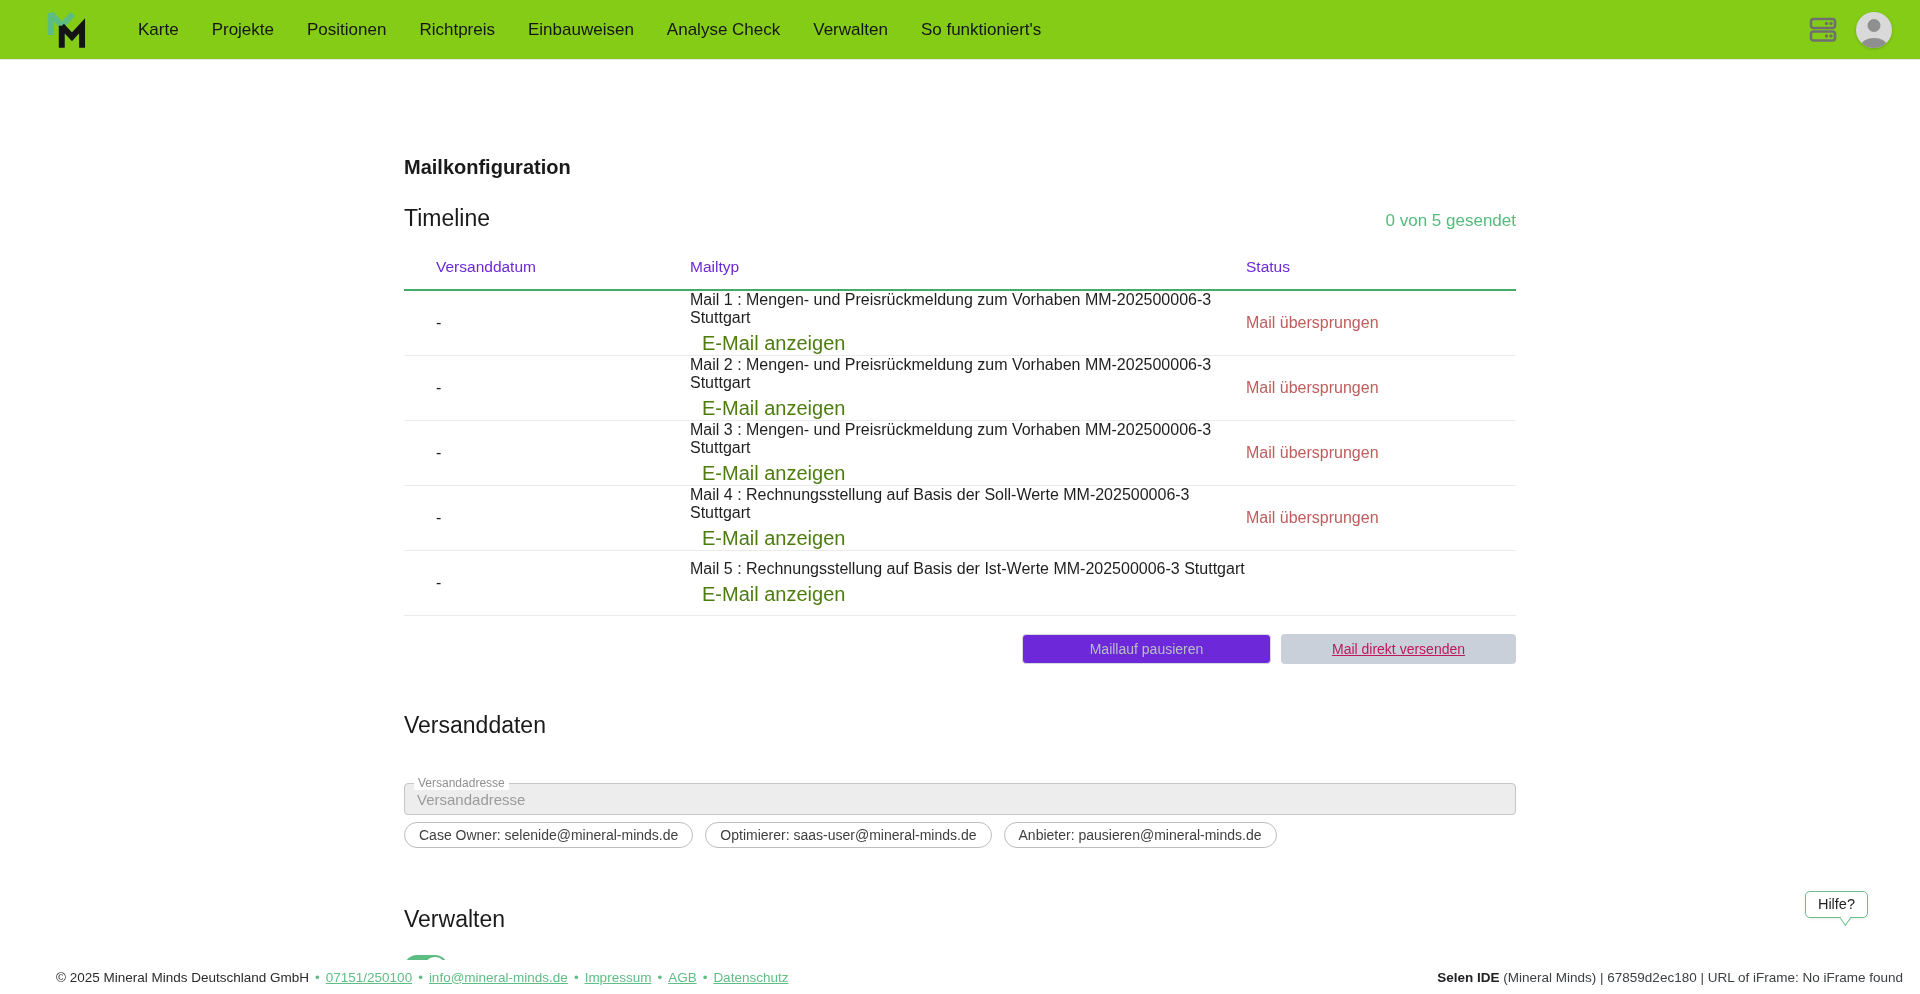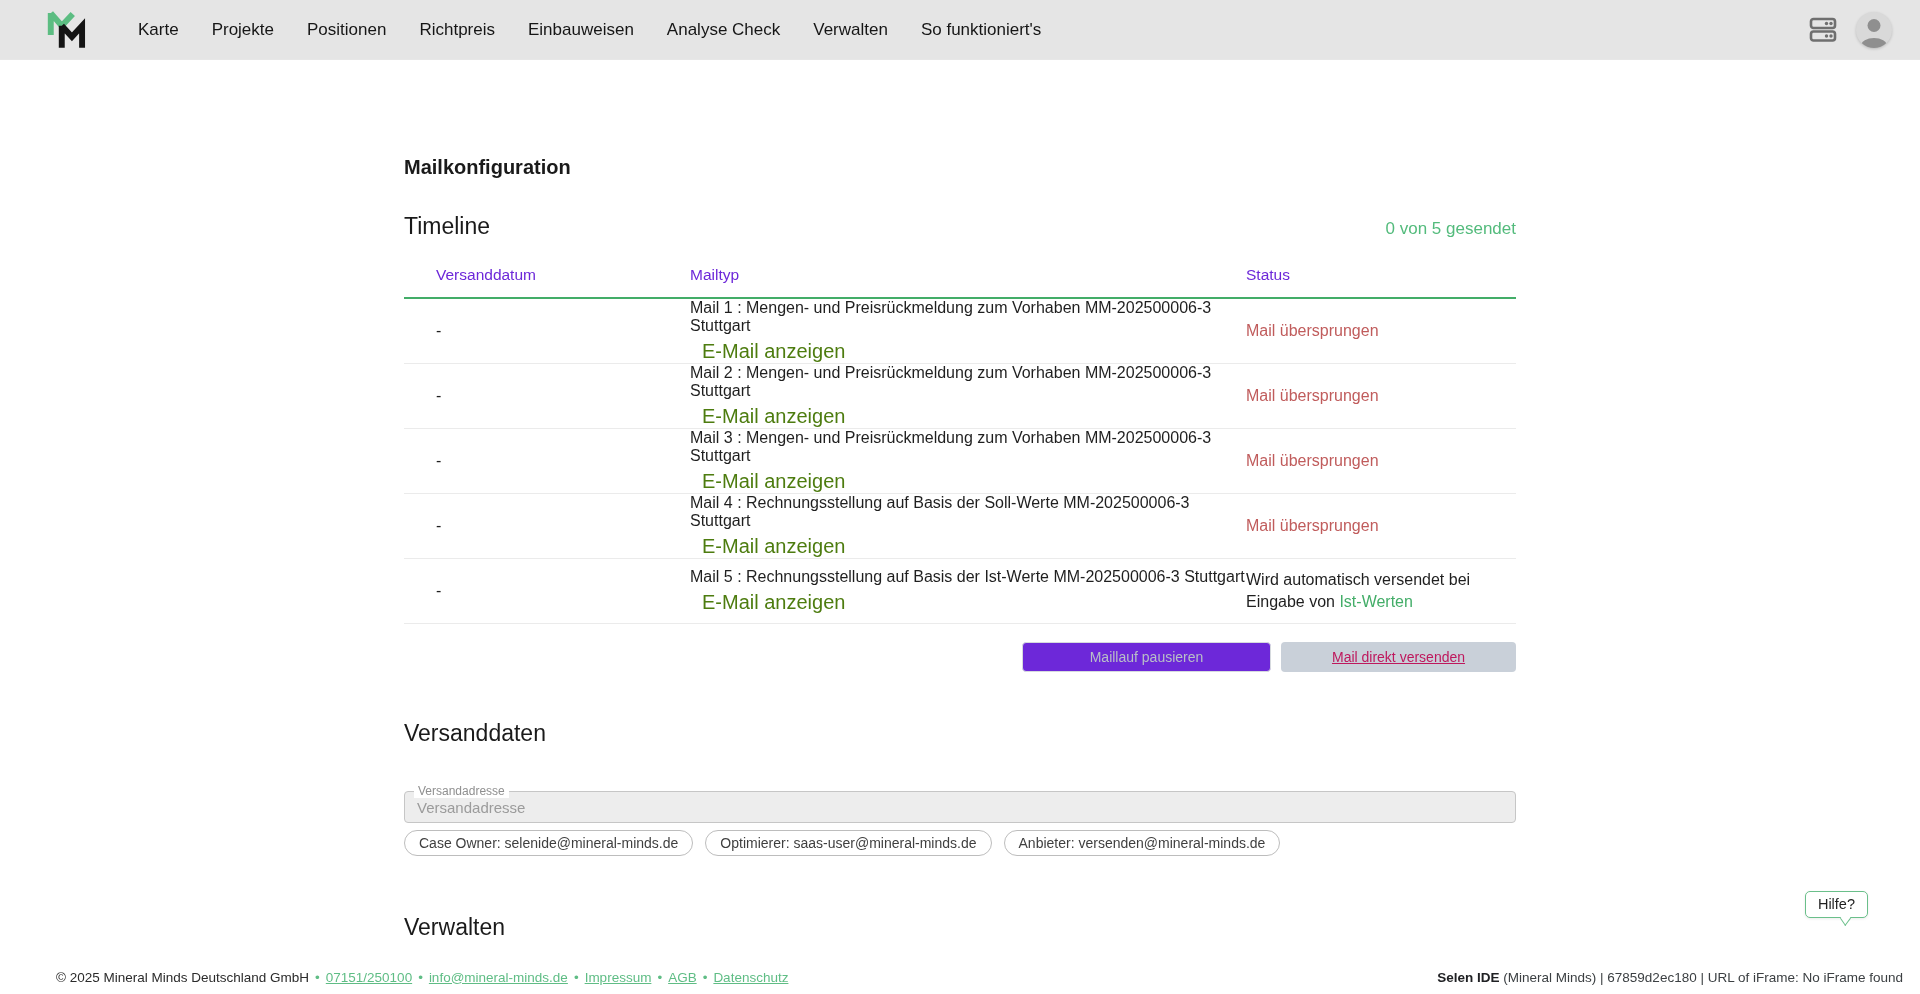--- a/index.html
+++ b/index.html
@@ -1,37 +1,37 @@
 <!DOCTYPE html>
 <html lang="de"><head>
 <meta charset="utf-8">
 <style>
   * { margin:0; padding:0; box-sizing:border-box; }
   html,body { width:1920px; height:994px; overflow:hidden; background:#fff;
     font-family:"Liberation Sans", sans-serif; color:#212121; }
 
   
   .navbar { height:60px; display:flex; align-items:center; padding:0 28px 0 44px;
-    border-bottom:1px solid #e7e7e7; background:#e5e5e5; position:relative; z-index:5; }
+    border-bottom:1px solid #e7e7e7; background:#84cc16; position:relative; z-index:5; }
   .logo { width:44px; height:46px; margin-right:50px; cursor:pointer; }
   .nav-items { display:flex; list-style:none; gap:33px; }
   .nav-items li { font-size:17px; font-weight:500; color:#161616; cursor:pointer; white-space:nowrap; }
   .nav-right { margin-left:auto; display:flex; align-items:center; gap:18px; }
   .icon-btn { cursor:pointer; display:flex; align-items:center; }
   .avatar { width:36px; height:36px; border-radius:50%; background:#d9d9d9; position:relative; overflow:hidden;
     box-shadow:0 1px 3px rgba(0,0,0,.18); }
   .avatar .head { position:absolute; top:7px; left:50%; transform:translateX(-50%);
     width:13px; height:13px; border-radius:50%; background:#8f8f8f; }
   .avatar .body { position:absolute; bottom:-6px; left:50%; transform:translateX(-50%);
     width:26px; height:16px; border-radius:50% 50% 0 0; background:#8f8f8f; }
 
   
   main { width:1112px; margin:0 auto; }
   h1.page-title { font-size:20px; font-weight:700; margin-top:96px; color:#1a1a1a; }
-  .section-heading-row { display:flex; align-items:baseline; justify-content:space-between; margin-top:34px; }
+  .section-heading-row { display:flex; align-items:baseline; justify-content:space-between; margin-top:26px; }
   h2.section-title { font-size:23px; font-weight:500; color:#1a1a1a; }
   .sent-status { font-size:17px; font-weight:500; color:#53bb7c; }
 
   
   .mail-table { margin-top:26px; }
   .mt-header { display:grid; grid-template-columns:254px 556px 1fr; padding:0 0 13px 32px;
     border-bottom:2px solid #43ad68; font-size:15.5px; font-weight:500; color:#6d28d9; }
   .mt-row { display:grid; grid-template-columns:254px 556px 1fr; padding-left:32px; min-height:65px;
     align-items:center; border-bottom:1px solid #ebebeb; }
   .cell-date { font-size:16px; color:#1f1f1f; }
@@ -169,42 +169,41 @@
             <a class="mail-link">E-Mail anzeigen</a>
           </span>
           <span class="cell-status skipped">Mail übersprungen</span>
         </div>
           <div class="mt-row">
           <span class="cell-date">-</span>
           <span class="cell-mailtyp">
             <div class="mail-title">Mail 5 : Rechnungsstellung auf Basis der Ist-Werte MM-202500006-3 Stuttgart</div>
             <a class="mail-link">E-Mail anzeigen</a>
           </span>
-          <span class="cell-status">Wird automatisch versendet bei Eingabe von <a class="green-link">Ist-Werten</a></span>
         </div>
         </div>
 
     </div>
 
     <div class="table-actions">
       <button class="btn btn-pause" aria-disabled="true">Maillauf pausieren</button>
       <button class="btn btn-send" aria-disabled="true">Mail direkt versenden</button>
     </div>
   </section>
 
   <section class="versand-section">
     <h2 class="section-title">Versanddaten</h2>
     <div class="outlined-field">
       <span class="float-label">Versandadresse</span>
       <input type="text" placeholder="Versandadresse" style="">
     </div>
     <div class="chips" id="chips">
         <span class="chip">Case Owner: selenide@mineral-minds.de</span>
         <span class="chip">Optimierer: saas-user@mineral-minds.de</span>
-        <span class="chip">Anbieter: versenden@mineral-minds.de</span>
+        <span class="chip">Anbieter: pausieren@mineral-minds.de</span>
       </div>
 
   </section>
 
   <section class="verwalten-section">
     <h2 class="section-title">Verwalten</h2>
     <div class="toggle-row">
       <span class="switch" role="switch" aria-checked="true">
         <span class="knob"></span>
       </span>

